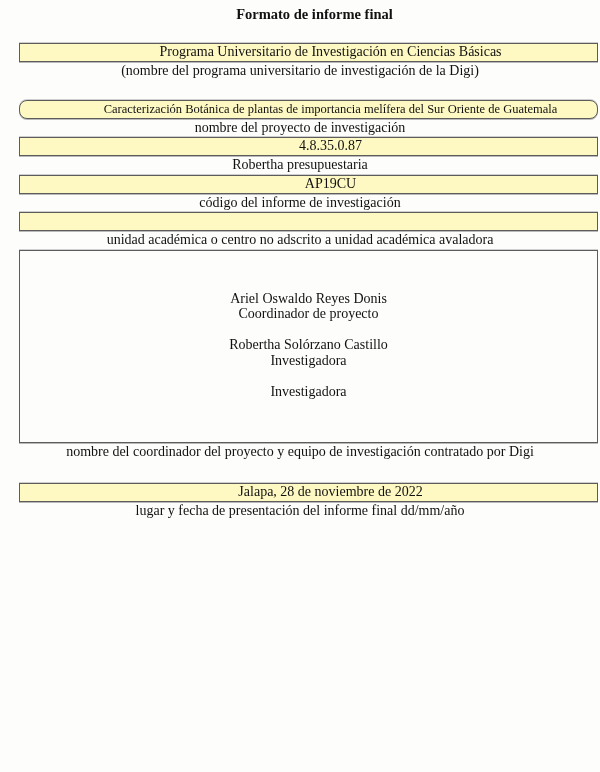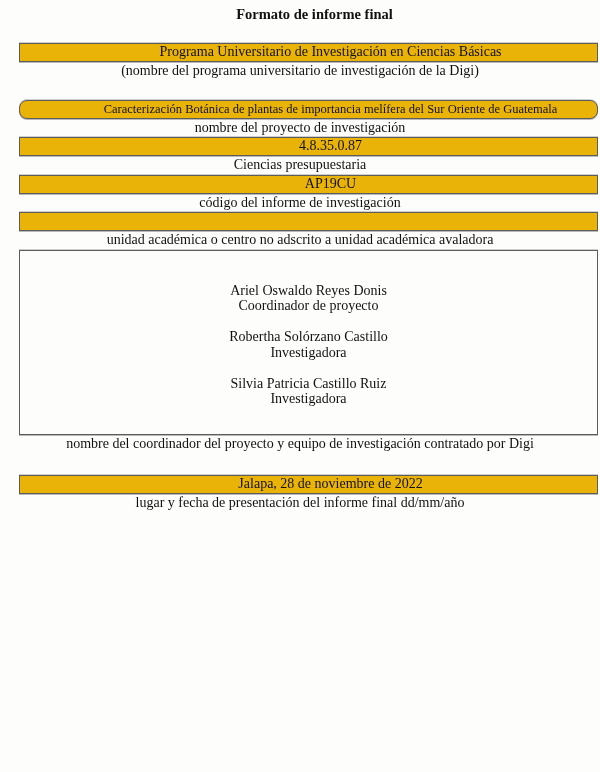--- a/index.html
+++ b/index.html
@@ -24,40 +24,40 @@
 
   .gap19 { height: 19px; }
   .gap22 { height: 22px; }
 
   .fbox {
     margin: 0 2px 0 19px;
     border: 1px solid #5c5c5c;
     box-shadow: 0 1px 0 #b9b9b9, 0 -1px 0 #cfcfcf;
     height: 17px; line-height: 16.5px;
     text-align: center;
-    background: #eab308;
+    background: #fef9c3;
     overflow: hidden;
     white-space: nowrap;
     padding-left: 44px;
   }
   .fbox.small { font-size: 12.5px; border-radius: 8px; }
 
   .caption {
     height: 18.5px; line-height: 18.5px;
     text-align: center;
     overflow: hidden;
     white-space: nowrap;
   }
 
   .team-box {
     margin: 0 2px 0 19px;
     border: 1px solid #5c5c5c;
     box-shadow: 0 1px 0 #b9b9b9, 0 -1px 0 #cfcfcf;
     height: 151px;
-    padding-top: 32px;
+    padding-top: 40px;
     box-sizing: content-box;
     text-align: center;
     background: #fdfefb;
     overflow: hidden;
   }
   .team-box .tline { height: 15.5px; line-height: 15.5px; }
 </style>
 </head>
 <body>
 
@@ -69,36 +69,35 @@
 
   <div class="fbox">Programa Universitario de Investigación en Ciencias Básicas</div>
   <div class="caption">(nombre del programa universitario de investigación de la Digi)</div>
 
   <div class="gap19"></div>
 
   <div class="fbox small">Caracterización Botánica de plantas de importancia melífera del Sur Oriente de Guatemala</div>
   <div class="caption">nombre del proyecto de investigación</div>
 
   <div class="fbox">4.8.35.0.87</div>
-  <div class="caption">Ciencias presupuestaria</div>
+  <div class="caption">Robertha presupuestaria</div>
 
   <div class="fbox">AP19CU</div>
   <div class="caption">código del informe de investigación</div>
 
   <div class="fbox"></div>
   <div class="caption">unidad académica o centro no adscrito a unidad académica avaladora</div>
 
   <div class="team-box">
       <div class="tline">Ariel Oswaldo Reyes Donis</div>
       <div class="tline">Coordinador de proyecto</div>
       <div class="tline">&nbsp;</div>
       <div class="tline">Robertha Solórzano Castillo</div>
       <div class="tline">Investigadora</div>
       <div class="tline">&nbsp;</div>
-      <div class="tline">Silvia Patricia Castillo Ruiz</div>
       <div class="tline">Investigadora</div>
     </div>
   <div class="caption">nombre del coordinador del proyecto y equipo de investigación contratado por Digi</div>
 
   <div class="gap22"></div>
 
   <div class="fbox">Jalapa, 28 de noviembre de 2022</div>
   <div class="caption">lugar y fecha de presentación del informe final dd/mm/año</div>
 
 </div>

